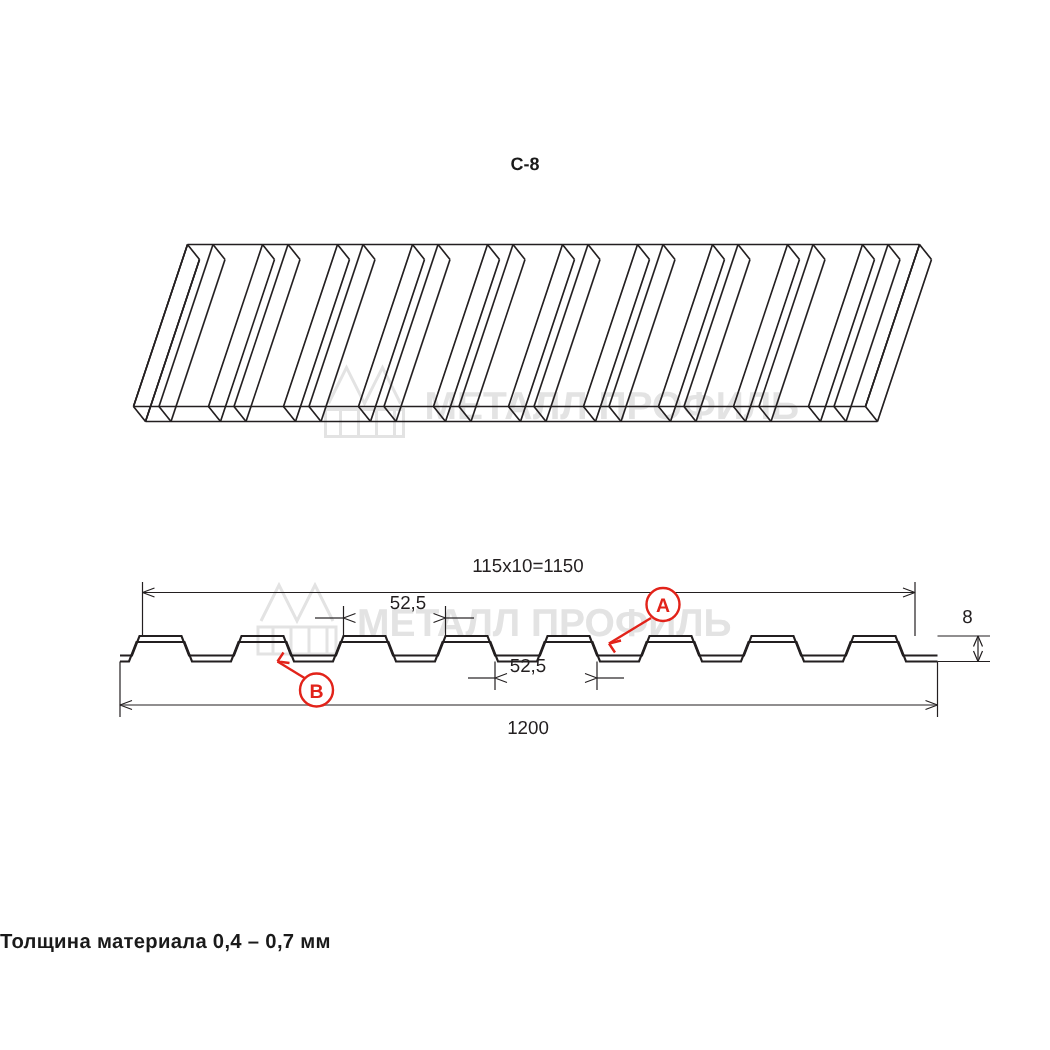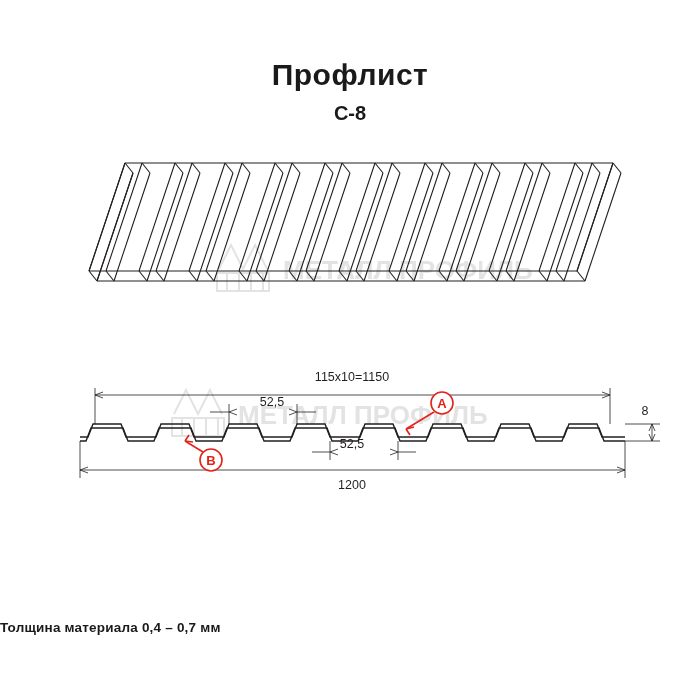--- a/index.html
+++ b/index.html
@@ -31,21 +31,21 @@
     font-weight: bold;
     letter-spacing: 0.5px;
     color: #1a1a1a;
   }
   .subtitle {
     position: absolute;
     top: 102px;
     left: 0;
     width: 700px;
     text-align: center;
-    font-size: 20px;
+    font-size: 12px;
     font-weight: bold;
     color: #1a1a1a;
   }
   .footnote {
     position: absolute;
     top: 620px;
     left: 0;
     width: 700px;
     text-align: left;
     font-size: 13.5px;
@@ -72,21 +72,20 @@
     fill: none;
     stroke: #e3e3e3;
     stroke-width: 2;
   }
 </style>
 </head>
 <body>
 
 <div class="page">
 
-  <div class="title">Профлист</div>
   <div class="subtitle">С-8</div>
 
   <svg class="watermark" style="left:205px; top:225px;" width="420" height="80" viewBox="0 0 420 80">
     <g class="wm-shape">
       <path d="M14 44 L26 20 L38 44 L50 20 L62 44"></path>
       <rect x="12" y="48" width="52" height="18"></rect>
       <path d="M22 48 L22 66 M34 48 L34 66 M46 48 L46 66 M58 48 L58 66"></path>
     </g>
     <text class="wm-text" x="78" y="54" font-size="26">МЕТАЛЛ ПРОФИЛЬ</text>
   </svg>

